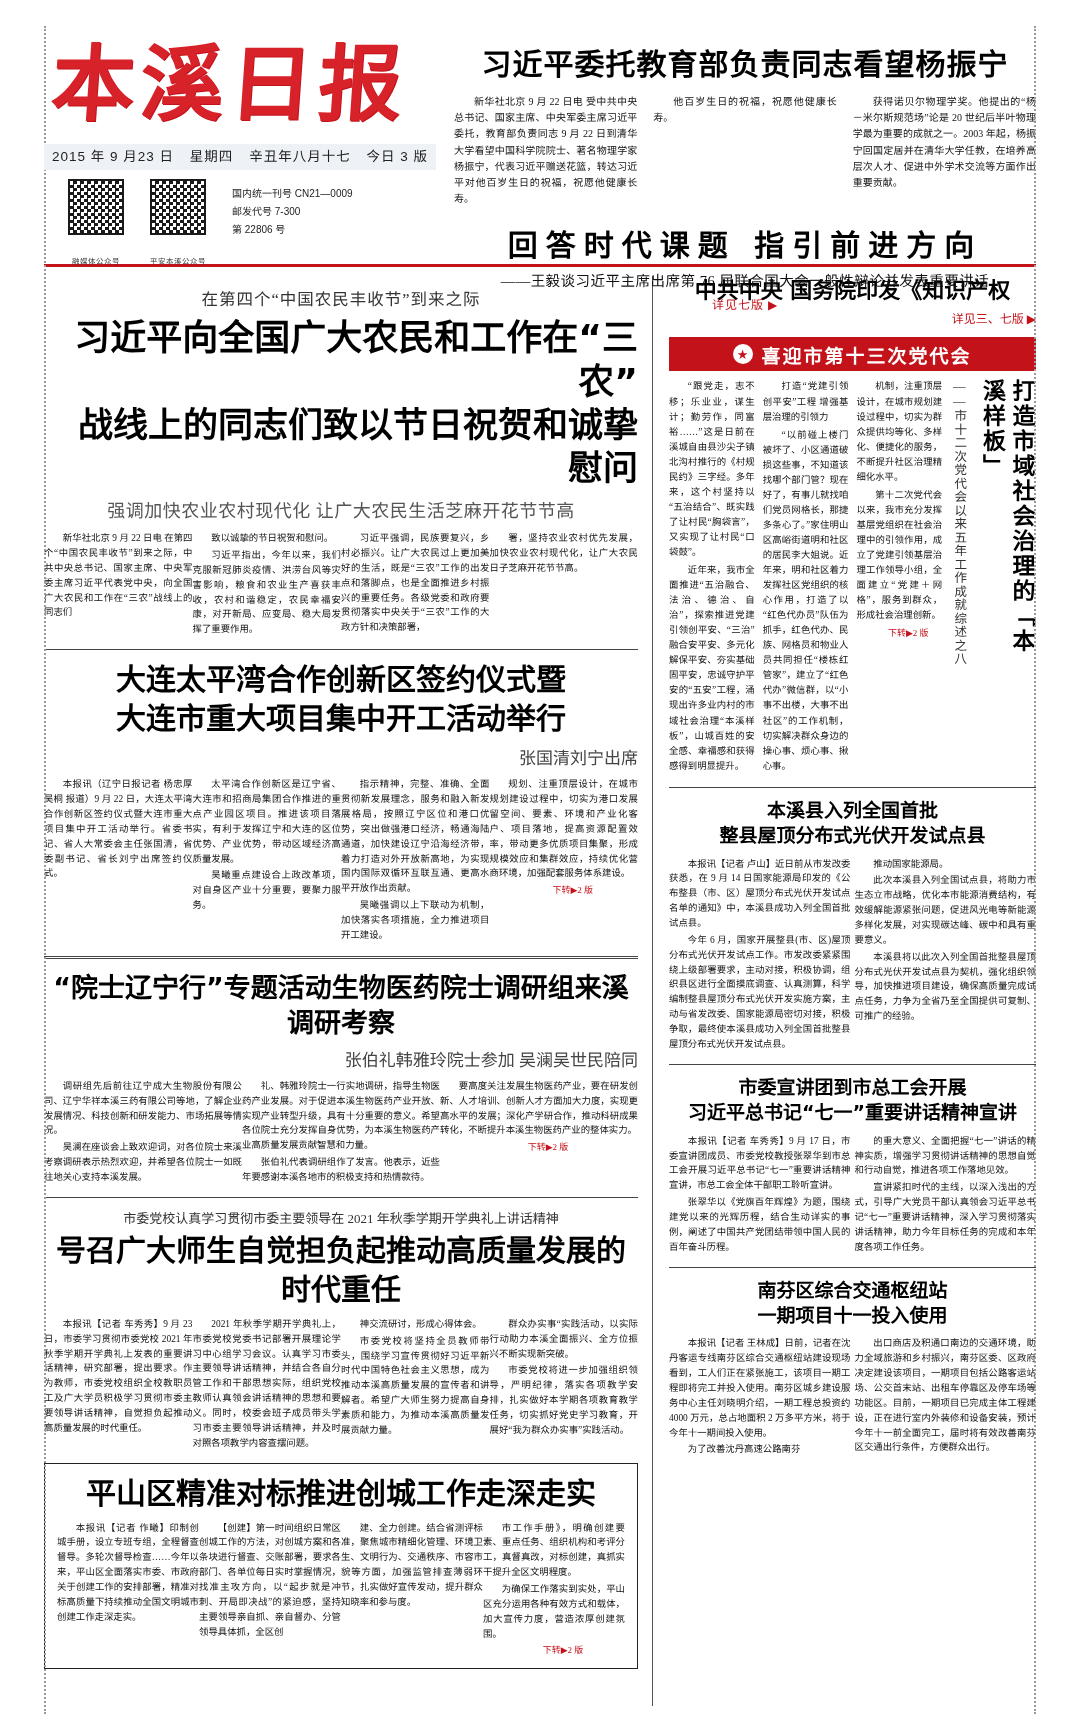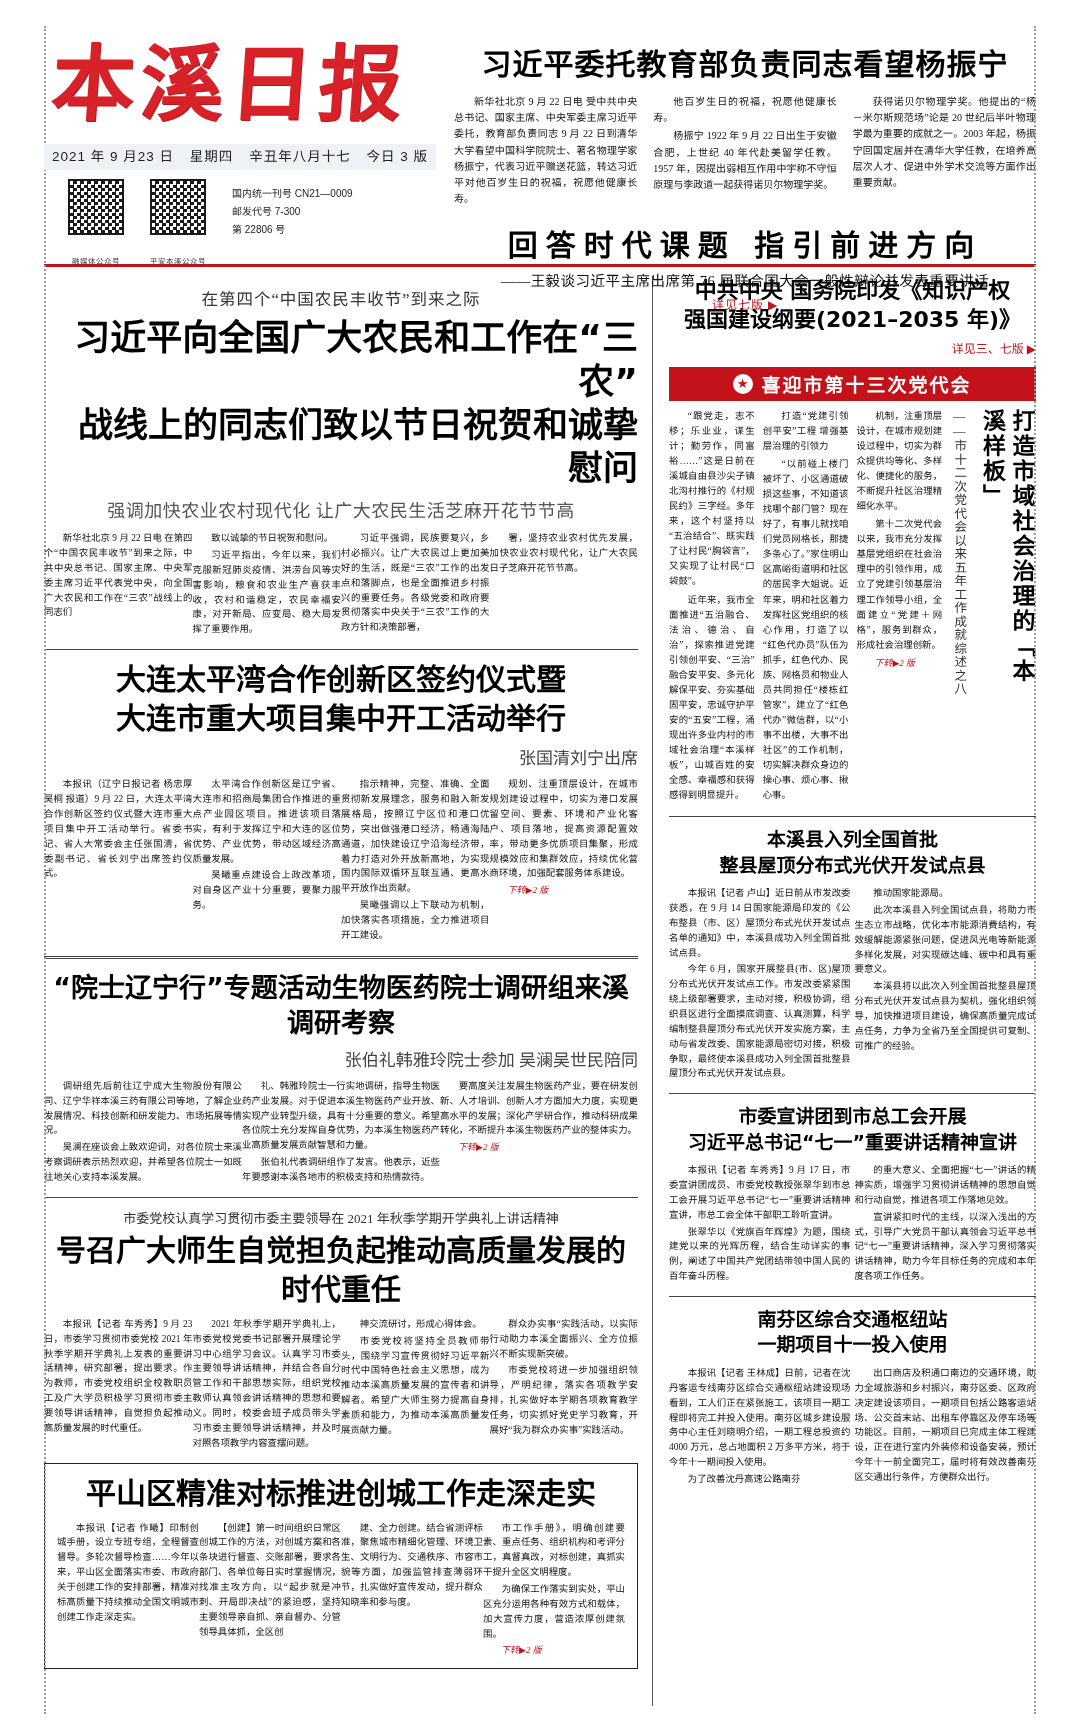--- a/index.html
+++ b/index.html
@@ -104,21 +104,21 @@
     font-family:"DejaVu Sans","Liberation Sans",sans-serif;
     font-weight:700;font-size:30px;text-align:center;line-height:1.3;color:#000;
     letter-spacing:0;
   }
   .bigtitle.med{font-size:27px;}
   .byline{text-align:right;font-size:17px;color:#444;margin:6px 0 8px 0;}
   .smallkicker{text-align:center;font-size:13px;color:#333;margin:6px 0 4px 0;}
   .txtcols{display:flex;font-size:9.4px;line-height:1.58;text-align:justify;color:#111;}
   .txtcols .c{flex:1;}
   .txtcols p{margin:0 0 2px 0;text-indent:2em;}
-  .jump{text-align:left;color:#c4121a;font-size:9px;font-style:italic;}
+  .jump{text-align:center;color:#c4121a;font-size:9px;}
   .hr-s{border-top:1px solid #444;margin:10px 0;}
   .hr-dbl{border-top:3px double #444;margin:11px 0;}
 
   
   .boxed{border:1.5px solid #222;padding:10px 12px 8px 12px;margin-top:10px;}
 
   
   .r-title{
     font-family:"DejaVu Sans","Liberation Sans",sans-serif;
     font-weight:700;font-size:22px;line-height:1.34;color:#000;text-align:center;
@@ -156,21 +156,21 @@
 <body>
 
 <div class="page">
 
   <div class="masthead">
 
     <div class="mast-left">
       <div class="logo">本溪日报</div>
 
       <div class="mast-dateline">
-        <span>2021 年 9 月23 日</span>
+        <span>2015 年 9 月23 日</span>
         <span>星期四</span>
         <span>辛丑年八月十七</span>
         <span>今日 3 版</span>
       </div>
 
       <div class="mast-codes">
         <div class="qrwrap">
           <div class="qr"></div>
           <div class="qrcap">融媒体公众号</div>
         </div>
@@ -187,21 +187,20 @@
     </div>
 
     <div class="mast-right">
       <div class="hl-top">习近平委托教育部负责同志看望杨振宁</div>
       <div class="cols3">
         <div class="c">
           <p class="lead">新华社北京 9 月 22 日电 受中共中央总书记、国家主席、中央军委主席习近平委托，教育部负责同志 9 月 22 日到清华大学看望中国科学院院士、著名物理学家杨振宁，代表习近平赠送花篮，转达习近平对他百岁生日的祝福，祝愿他健康长寿。</p>
         </div>
         <div class="c">
           <p>他百岁生日的祝福，祝愿他健康长寿。</p>
-          <p>杨振宁 1922 年 9 月 22 日出生于安徽合肥，上世纪 40 年代赴美留学任教。1957 年，因提出弱相互作用中宇称不守恒原理与李政道一起获得诺贝尔物理学奖。</p>
         </div>
         <div class="c">
           <p>获得诺贝尔物理学奖。他提出的“杨－米尔斯规范场”论是 20 世纪后半叶物理学最为重要的成就之一。2003 年起，杨振宁回国定居并在清华大学任教，在培养高层次人才、促进中外学术交流等方面作出重要贡献。</p>
         </div>
       </div>
 
       <div class="hl-top2">回答时代课题 指引前进方向</div>
       <div class="hl-top2-sub">——王毅谈习近平主席出席第 76 届联合国大会一般性辩论并发表重要讲话</div>
       <div class="seepage">详见七版 ▶</div>
     </div>
@@ -318,21 +317,20 @@
 
       </div>
 
     </div>
 
     <div class="vdiv"></div>
 
     <div class="right-col">
 
       <div class="r-title">中共中央 国务院印发《知识产权</div>
-      <div class="r-title">强国建设纲要(2021–2035 年)》</div>
       <div class="r-see">详见三、七版 ▶</div>
 
       <div class="redbanner">
         <span class="emblem">★</span>
         <span>喜迎市第十三次党代会</span>
       </div>
 
       <div class="vflow">
         <div>
           <div class="vtitle">打造市域社会治理的「本溪样板」</div>

